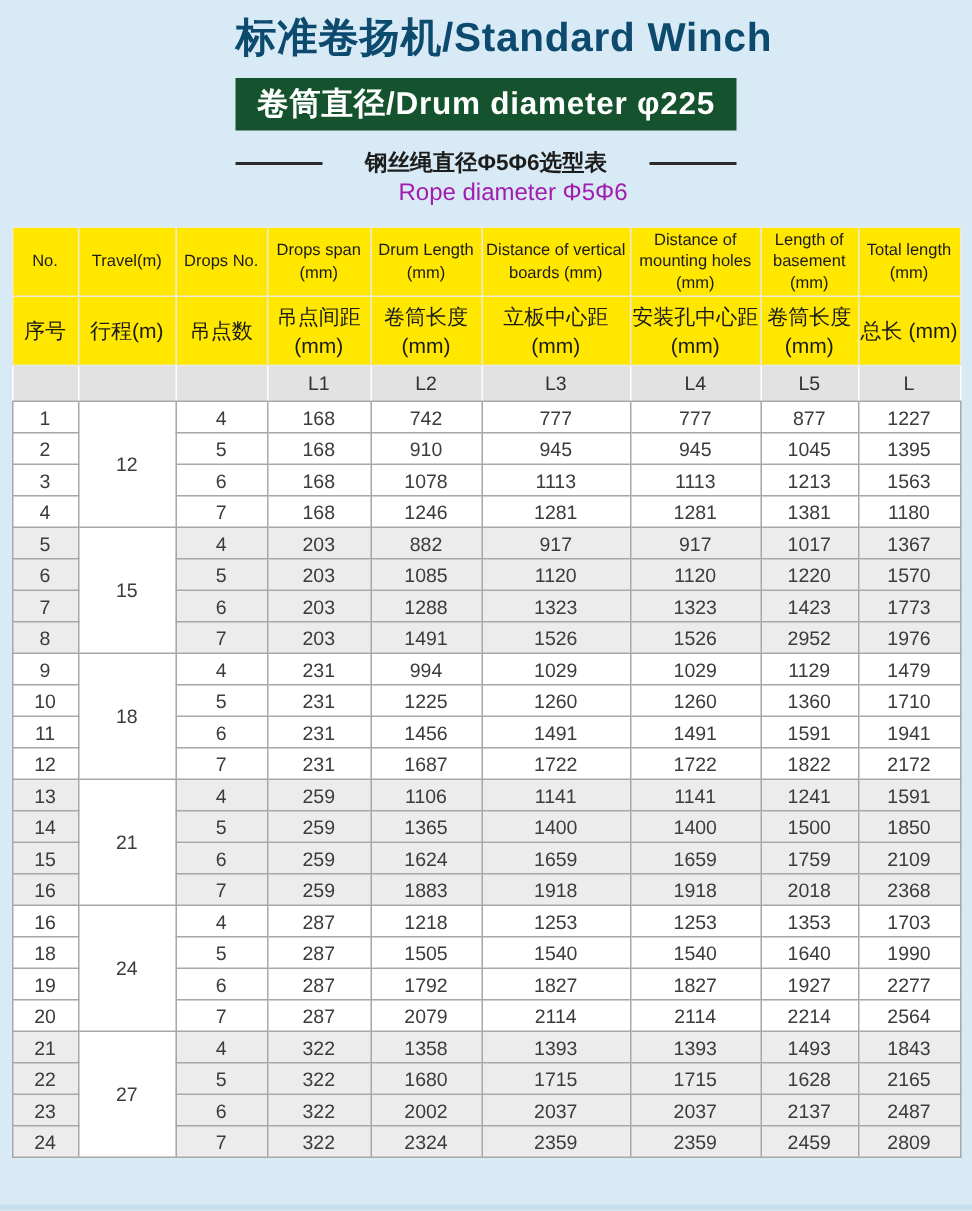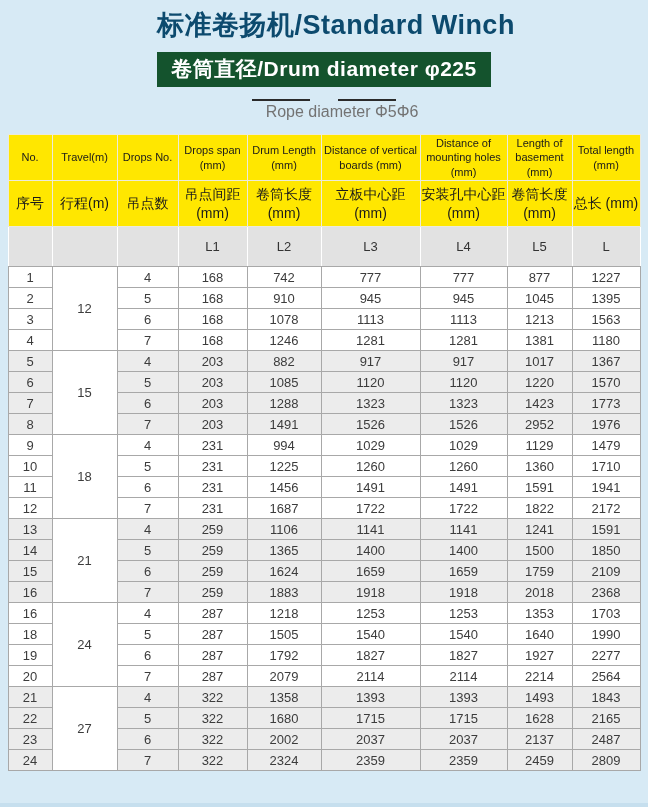--- a/index.html
+++ b/index.html
@@ -46,21 +46,21 @@
     border-top: 2px solid #2a2a2a;
   }
   .subtitle-cn {
     font-size: 15px;
     color: #1d1d1d;
     font-weight: bold;
   }
   .subtitle-en {
     text-align: center;
     font-size: 16px;
-    color: #737373;
+    color: #a21caf;
     margin-top: 2px;
     padding-left: 36px;
   }
   table.spec {
     margin: 13px auto 0 auto;
     width: 632px;
     border-collapse: collapse;
     table-layout: fixed;
     border: 1px solid #94989c;
   }
@@ -70,21 +70,21 @@
     font-weight: normal;
     border: 1px solid #eceadb;
     vertical-align: middle;
     text-align: center;
     padding: 1px 0;
   }
   thead tr.en th { height: 46px; font-size: 11px; line-height: 1.3; }
   thead tr.cn th { height: 46px; font-size: 14px; line-height: 1.35; }
   thead tr.code th {
     background: #e2e2e2;
-    height: 40px;
+    height: 24px;
     font-size: 13px;
     color: #333;
     border: 1px solid #ffffff;
     border-bottom: 1px solid #a8a8a8;
   }
   tbody td {
     background: #ffffff;
     border: 1px solid #a8a8a8;
     text-align: center;
     vertical-align: middle;
@@ -107,20 +107,21 @@
 <body>
 
 <div class="page-title">标准卷扬机/Standard Winch</div>
 
 <div class="banner-wrap">
   <div class="banner">卷筒直径/Drum diameter φ225</div>
 </div>
 
 <div class="subtitle-row">
   <div class="divider-line"></div>
+  <div class="subtitle-cn">钢丝绳直径Φ5Φ6选型表</div>
   <div class="divider-line"></div>
 </div>
 <div class="subtitle-en">Rope diameter Φ5Φ6</div>
 
 <table class="spec">
   <colgroup>
     <col style="width:44px">
       <col style="width:65px">
       <col style="width:61px">
     <col style="width:69px">

